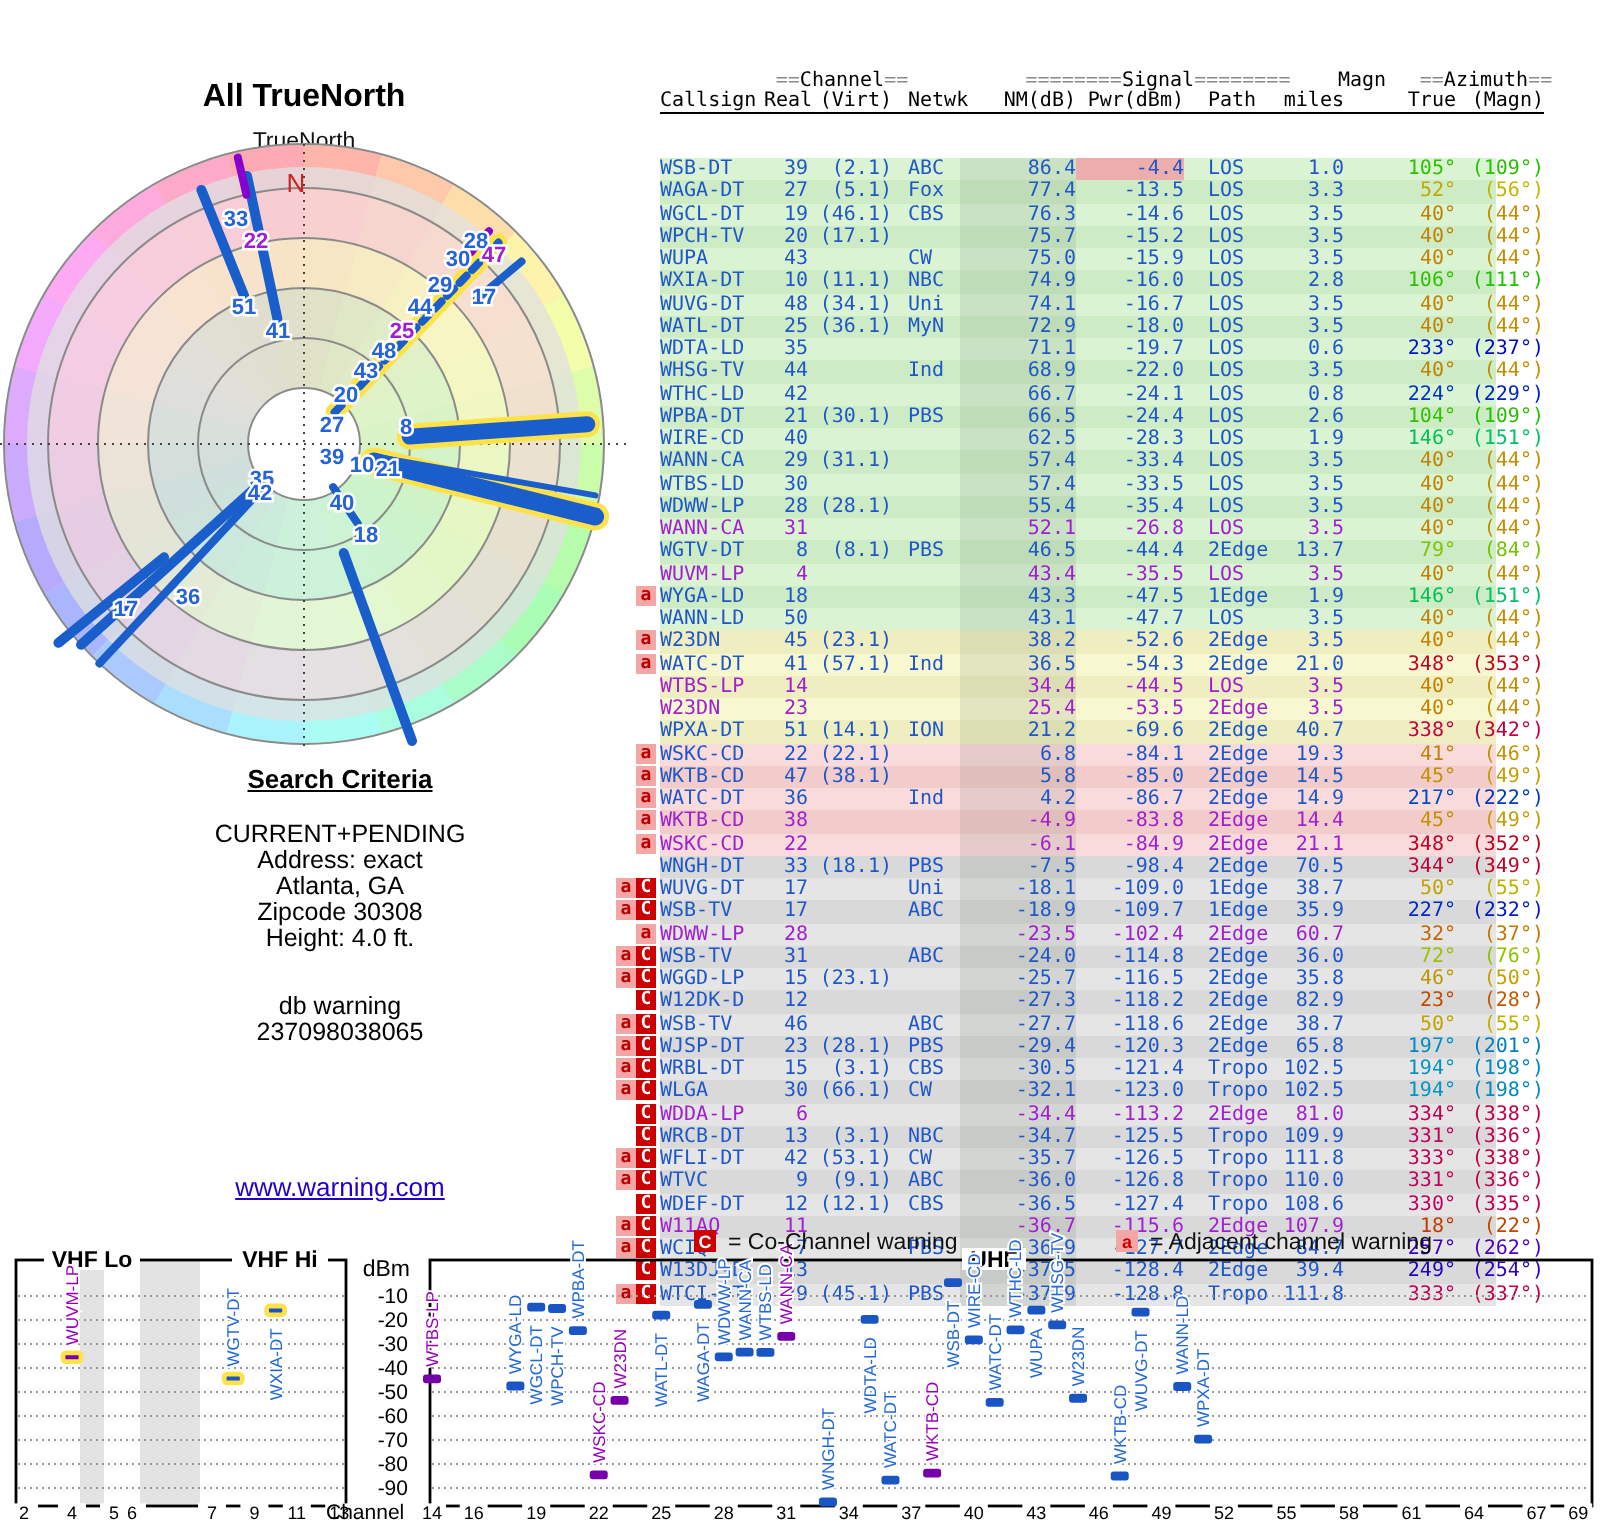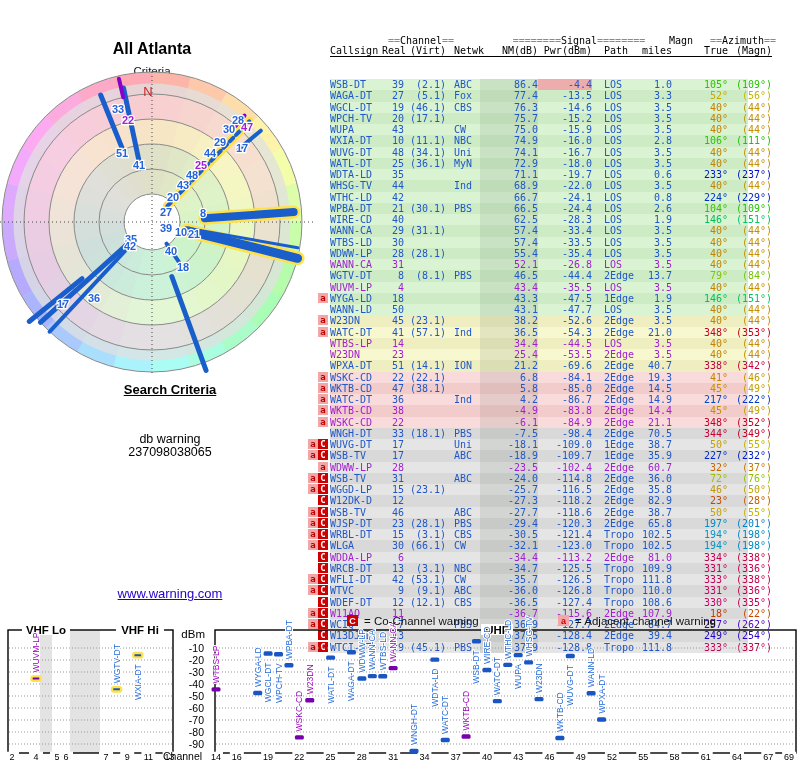--- a/index.html
+++ b/index.html
@@ -24,22 +24,22 @@
   .wm{position:absolute;left:-28px;top:0;width:26px;text-align:right;font-size:9px;line-height:10px;font-weight:bold}
   .wm span{display:inline-block;width:10px;height:10px;text-align:center}
   .wa{background:#f2a6a6;color:#bb0000}
   .wc{background:#cc0000;color:#fff}
   #spectrum-svg{left:0;top:612px}
   svg text{font-family:"Liberation Sans",sans-serif}
 </style>
 </head>
 <body>
 
-<div class="abs" id="polar-title">All Atlanta</div>
-<div class="abs" id="truenorth">Criteria</div>
+<div class="abs" id="polar-title">All TrueNorth</div>
+<div class="abs" id="truenorth">TrueNorth</div>
 <svg class="abs" id="polar-svg" width="320" height="320" viewBox="0 0 320 320">
     <circle cx="152" cy="162" r="150" fill="#e4e4e4"></circle>
     <circle cx="152" cy="162" r="128" fill="#f6dde0"></circle>
     <circle cx="152" cy="162" r="103" fill="#f6f6d2"></circle>
     <circle cx="152" cy="162" r="78" fill="#dcf2d6"></circle>
     <circle cx="152" cy="162" r="28" fill="#ffffff"></circle>
     <path d="M152 162 L152 12 A150 150 0 0 1 190.8228567653781 17.111126056639762 Z" fill="hsl(7.5,100%,68%)" fill-opacity="0.12"></path>
     <path d="M152 162 L190.8228567653781 17.111126056639762 A150 150 0 0 1 227 32.0961894323342 Z" fill="hsl(22.5,100%,68%)" fill-opacity="0.12"></path>
     <path d="M152 162 L227 32.0961894323342 A150 150 0 0 1 258.06601717798213 55.93398282201787 Z" fill="hsl(37.5,100%,68%)" fill-opacity="0.12"></path>
     <path d="M152 162 L258.06601717798213 55.93398282201787 A150 150 0 0 1 281.9038105676658 86.99999999999999 Z" fill="hsl(52.5,100%,68%)" fill-opacity="0.12"></path>
@@ -136,20 +136,27 @@
     <text x="130" y="190" text-anchor="middle" font-size="11" font-weight="bold" fill="#2563d8" stroke="#fff" stroke-width="2.5" paint-order="stroke">42</text>
     <text x="171" y="195" text-anchor="middle" font-size="11" font-weight="bold" fill="#2563d8" stroke="#fff" stroke-width="2.5" paint-order="stroke">40</text>
     <text x="183" y="211" text-anchor="middle" font-size="11" font-weight="bold" fill="#2563d8" stroke="#fff" stroke-width="2.5" paint-order="stroke">18</text>
     <text x="63" y="248" text-anchor="middle" font-size="11" font-weight="bold" fill="#2563d8" stroke="#fff" stroke-width="2.5" paint-order="stroke">17</text>
     <text x="94" y="242" text-anchor="middle" font-size="11" font-weight="bold" fill="#2563d8" stroke="#fff" stroke-width="2.5" paint-order="stroke">36</text>
     <text x="148" y="36" text-anchor="middle" font-size="13" fill="#cc2222">N</text>
   </svg>
 
 <div class="abs" id="criteria">
   <div class="ttl">Search Criteria</div>
+  <div id="crit-lines">
+      <div>CURRENT+PENDING</div>
+      <div>Address: exact</div>
+      <div>Atlanta, GA</div>
+      <div>Zipcode 30308</div>
+      <div>Height: 4.0 ft.</div>
+    </div>
   <div class="gap"></div>
   <div id="crit-db">
       <div>db warning</div>
       <div>237098038065</div>
     </div>
 </div>
 <div class="abs" id="tvfool-link">
   <a href="#">www.warning.com</a>
 </div>
 

